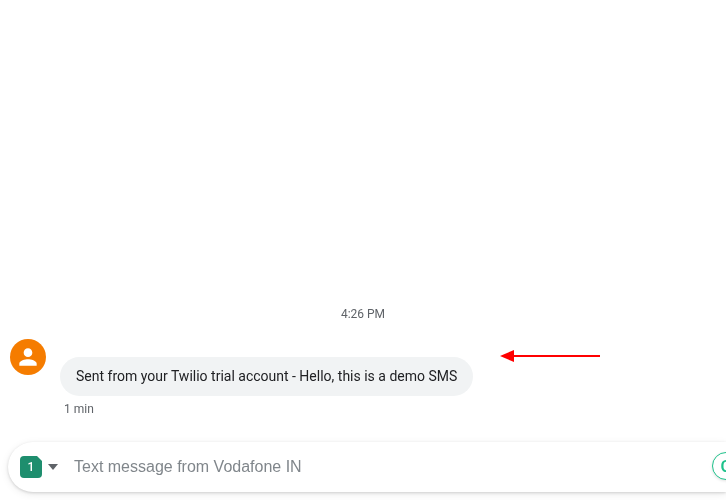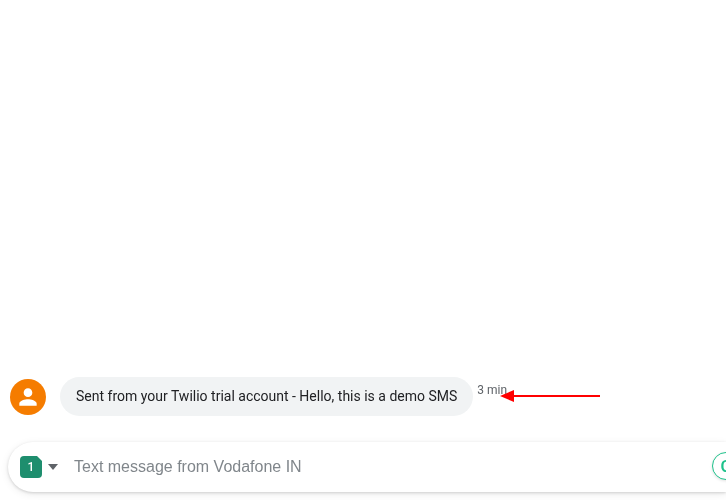--- a/index.html
+++ b/index.html
@@ -54,20 +54,22 @@
       margin-right: 14px;
       margin-top: 2px;
     }
     .avatar svg {
       width: 26px;
       height: 26px;
       fill: #ffffff;
     }
     .bubble-col {
       display: flex;
+      flex-direction: column;
+      margin-top: 20px;
     }
     .bubble {
       background: #f1f3f4;
       color: #202124;
       padding: 10px 16px;
       border-radius: 20px;
       font-size: 14px;
       font-weight: 400;
       max-width: 520px;
       line-height: 1.35;
@@ -161,29 +163,32 @@
       justify-content: center;
       font-size: 16px;
       font-weight: 600;
       box-shadow: 0 1px 3px rgba(0,0,0,0.12);
     }
   </style>
 </head>
 <body>
 
 <div class="chat-area">
+  <div class="timestamp-row">
+    <span class="timestamp">4:26 PM</span>
+  </div>
   <div class="message-row">
     <div class="avatar">
       <svg viewBox="0 0 24 24">
         <path d="M12 12c2.21 0 4-1.79 4-4s-1.79-4-4-4-4 1.79-4 4 1.79 4 4 4zm0 2c-2.67 0-8 1.34-8 4v2h16v-2c0-2.66-5.33-4-8-4z"></path>
       </svg>
     </div>
     <div class="bubble-col">
       <div class="bubble">Sent from your Twilio trial account - Hello, this is a demo SMS</div>
-      <div class="msg-age">3 min</div>
+      <div class="msg-age">1 min</div>
     </div>
     <div class="annotation-arrow">
       <svg width="100" height="14" viewBox="0 0 100 14">
         <line x1="12" y1="7" x2="100" y2="7" stroke="#ff0000" stroke-width="2"></line>
         <polygon points="0,7 14,1 14,13" fill="#ff0000"></polygon>
       </svg>
     </div>
   </div>
 </div>
 

